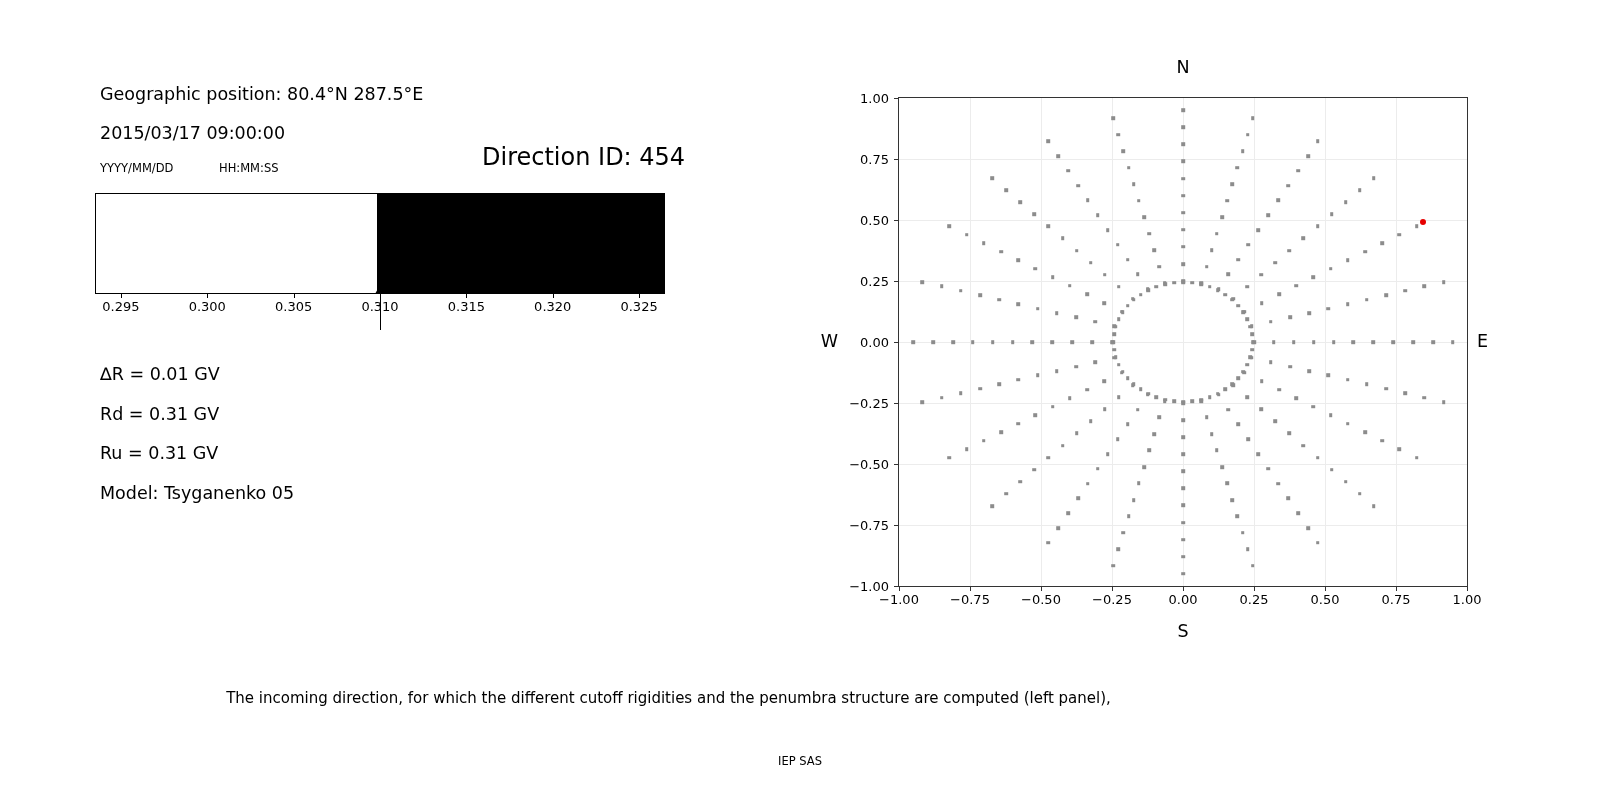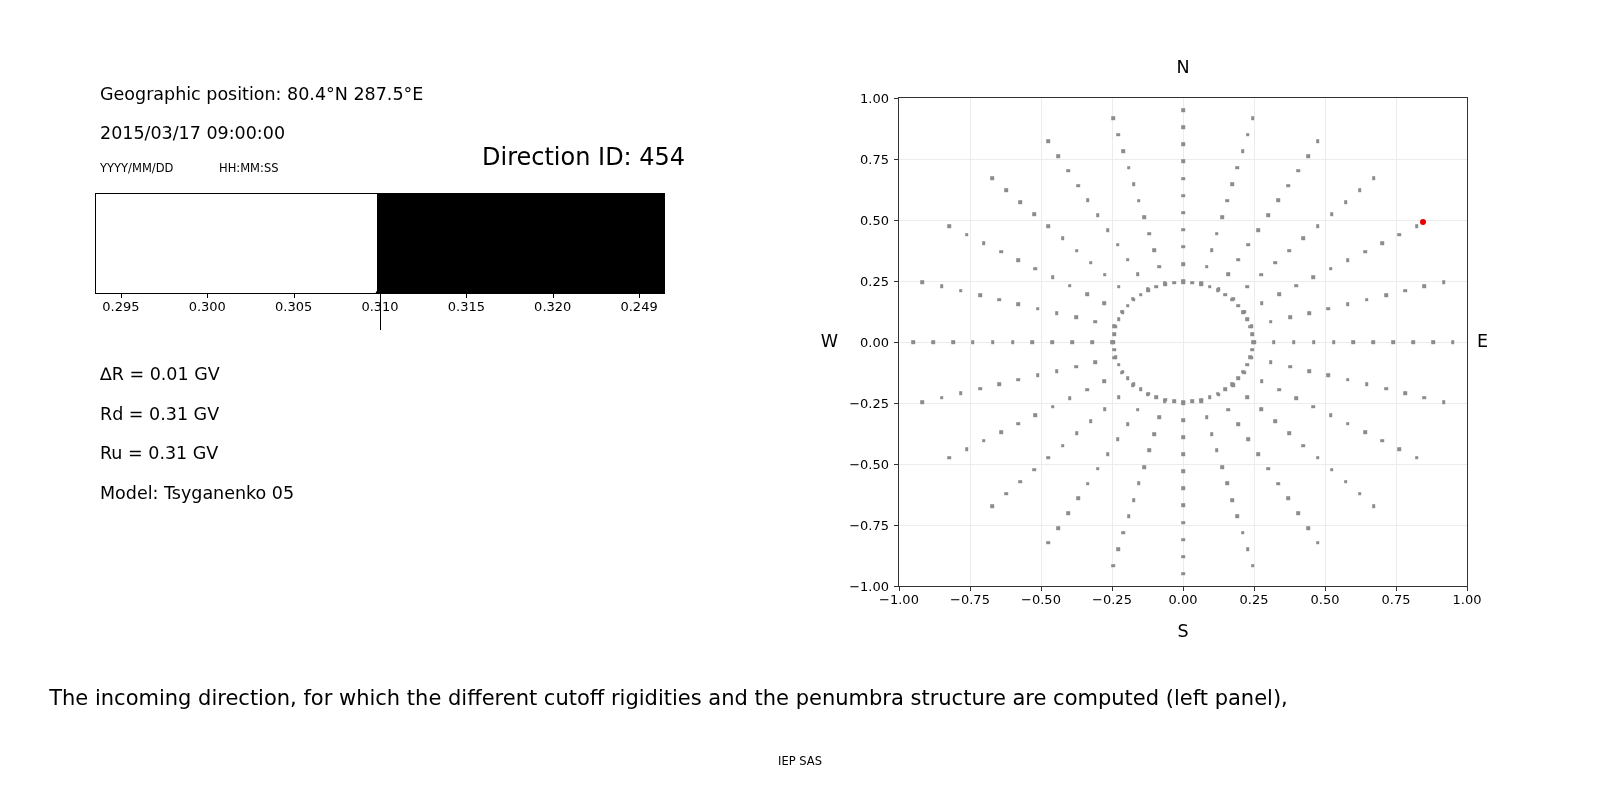--- a/index.html
+++ b/index.html
@@ -229,21 +229,21 @@
   #compass-w { left: 20px; top: 331px; width: 38px; text-align: right; }
   #compass-e { left: 697px; top: 331px; width: 40px; text-align: left; }
 
   
   #caption {
     position: absolute;
     left: 0;
     top: 682px;
     width: 1337px;
     text-align: center;
-    font-size: 21px;
+    font-size: 15px;
     line-height: 32px;
   }
   #credit {
     position: absolute;
     left: 0;
     top: 754px;
     width: 1600px;
     text-align: center;
     font-size: 11.5px;
   }
@@ -270,21 +270,21 @@
       <div class="tlabel" style="left: 112.273px;">0.300</div>
       <div class="tick" style="left: 198.636px;"></div>
       <div class="tlabel" style="left: 198.636px;">0.305</div>
       <div class="tick" style="left: 285px;"></div>
       <div class="tlabel" style="left: 285px;">0.310</div>
       <div class="tick" style="left: 371.364px;"></div>
       <div class="tlabel" style="left: 371.364px;">0.315</div>
       <div class="tick" style="left: 457.727px;"></div>
       <div class="tlabel" style="left: 457.727px;">0.320</div>
       <div class="tick" style="left: 544.091px;"></div>
-      <div class="tlabel" style="left: 544.091px;">0.249</div>
+      <div class="tlabel" style="left: 544.091px;">0.325</div>
     </div>
   <div id="arrow-stem" style="left: 380px; top: 294px; height: 36px;"></div>
   <div id="arrow-marker" style="left: 375px; top: 285px;"></div>
 
   <div class="datacol" id="col-left">
       <div class="row">∆R = 0.01 GV</div>
       <div class="row">Rd = 0.31 GV</div>
       <div class="row">Ru = 0.31 GV</div>
       <div class="row">Model: Tsyganenko 05</div>
     </div>

